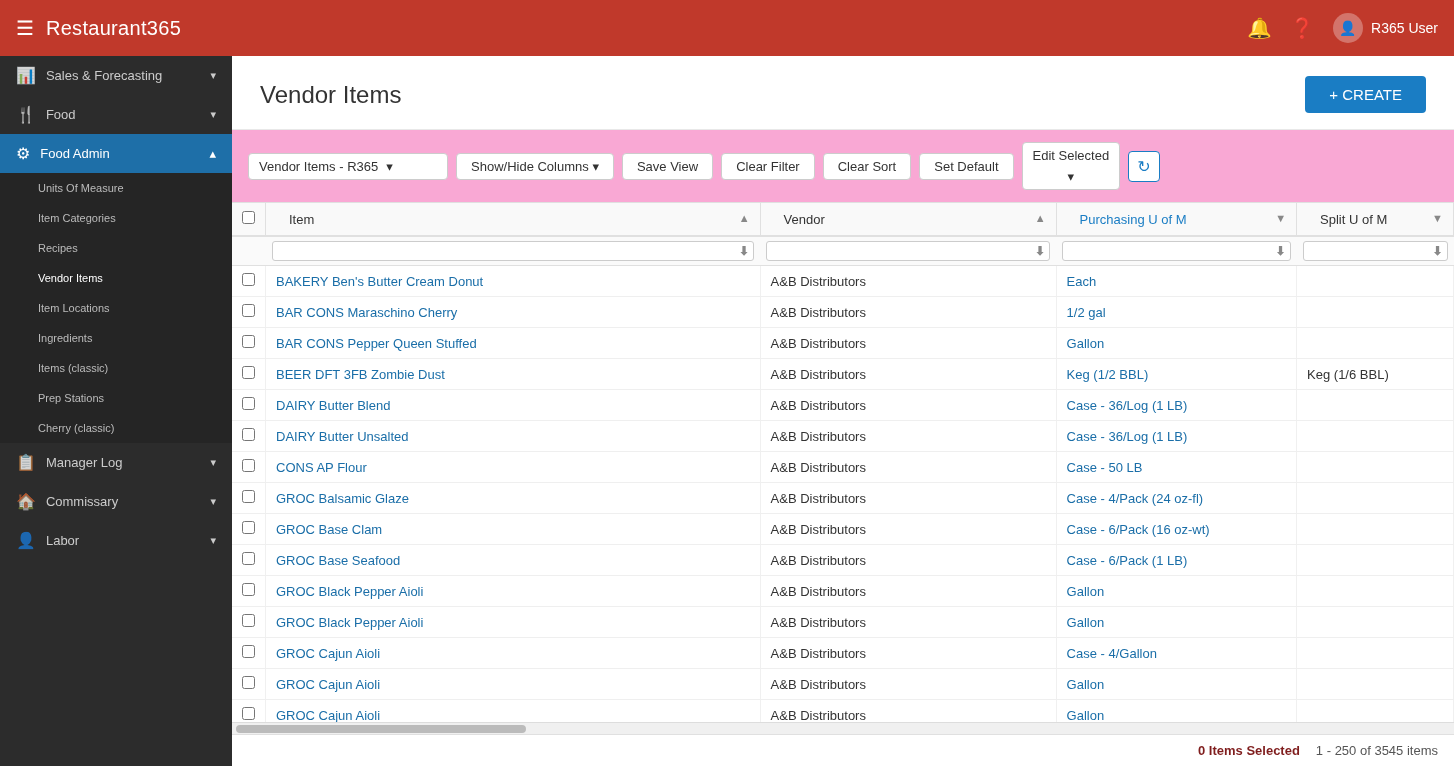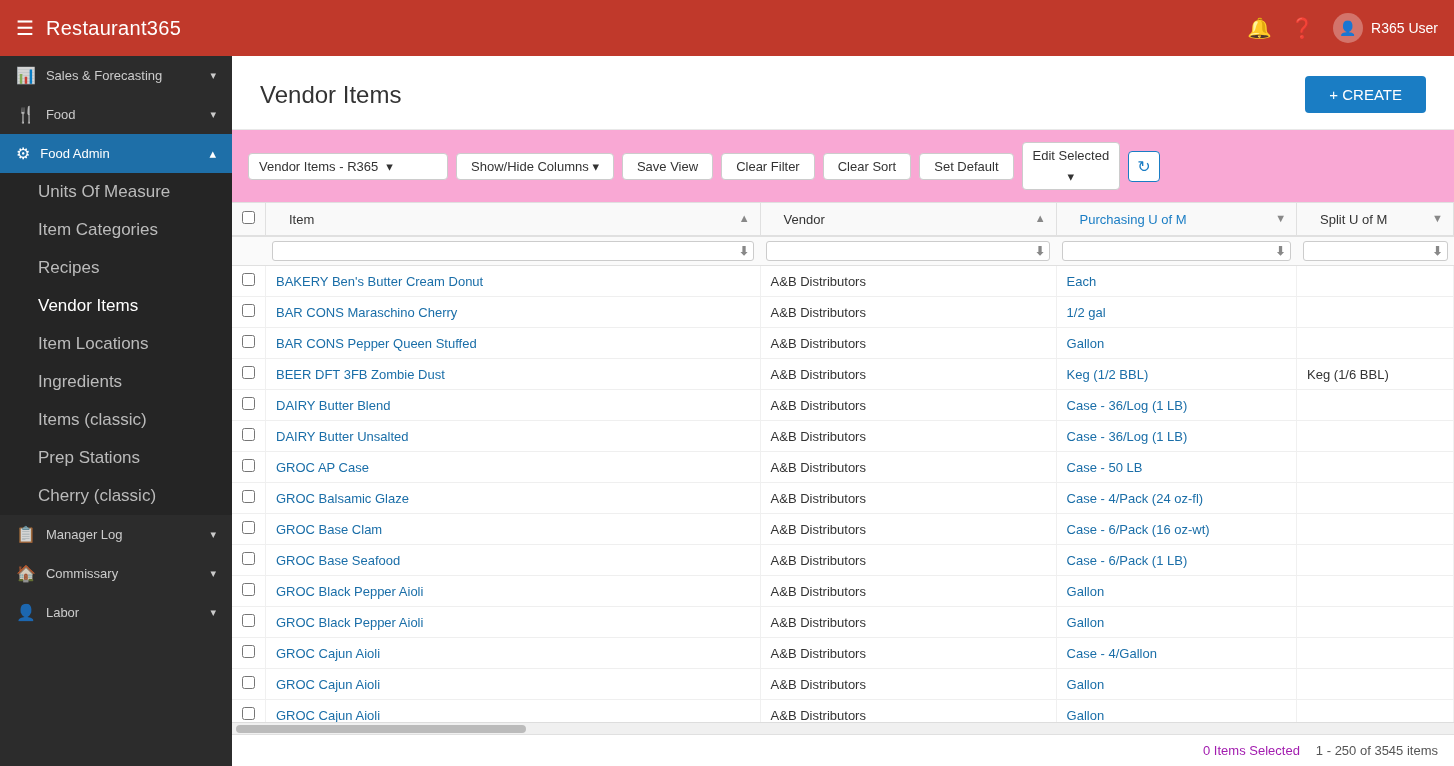--- a/index.html
+++ b/index.html
@@ -29,21 +29,21 @@
     
     .main-layout { display: flex; flex: 1; overflow: hidden; }
 
     
     .sidebar { width: 232px; background: #2c2c2c; color: #ccc; flex-shrink: 0; overflow-y: auto; display: flex; flex-direction: column; }
     .sidebar-item { display: flex; align-items: center; padding: 10px 16px; cursor: pointer; font-size: 13px; gap: 10px; }
     .sidebar-item .s-icon { font-size: 16px; opacity: 0.8; }
     .sidebar-item .s-label { flex: 1; }
     .sidebar-item .s-arrow { font-size: 11px; }
     .sidebar-group { background: #252525; }
-    .sidebar-group-item { display: flex; align-items: center; padding: 9px 24px 9px 38px; cursor: pointer; font-size: 17px; color: #bbb; gap: 8px; }
+    .sidebar-group-item { display: flex; align-items: center; padding: 9px 24px 9px 38px; cursor: pointer; font-size: 11px; color: #bbb; gap: 8px; }
     .sidebar-group-item.active { color: white; font-weight: 500; }
     .food-admin-header { display: flex; align-items: center; padding: 10px 16px; cursor: pointer; font-size: 13px; gap: 10px; background: #1e6fa8; color: white; }
     .food-admin-header .s-icon { font-size: 16px; }
     .food-admin-header .s-label { flex: 1; font-weight: 500; }
 
     
     .content { flex: 1; display: flex; flex-direction: column; overflow: hidden; background: white; }
 
     
     .page-header { padding: 20px 28px 16px; display: flex; align-items: center; justify-content: space-between; border-bottom: 1px solid #e8e8e8; background: white; }
@@ -73,21 +73,21 @@
     .filter-input { border: none; outline: none; font-size: 12px; width: 100%; background: transparent; }
     .filter-icon { color: #888; font-size: 12px; cursor: pointer; }
 
     .grid-row td { border-bottom: 1px solid #efefef; border-right: 1px solid #f0f0f0; padding: 7px 10px; font-size: 13px; color: #333; }
     .item-link { color: #1a6ea8; text-decoration: none; cursor: pointer; }
     .puom-link { color: #1a6ea8; text-decoration: none; cursor: pointer; }
     .checkbox-cell { text-align: center; }
 
     
     .grid-footer { padding: 8px 16px; background: white; border-top: 1px solid #e0e0e0; display: flex; align-items: center; justify-content: flex-end; gap: 16px; font-size: 13px; color: #555; }
-    .items-selected { color: #a21caf; font-weight: 400; }
+    .items-selected { color: #7f1d1d; font-weight: 700; }
 
     
     .scroll-track { height: 12px; background: #f0f0f0; display: flex; align-items: center; border-top: 1px solid #ddd; }
     .scroll-thumb { height: 8px; width: 290px; background: #bbb; border-radius: 4px; margin-left: 4px; }
 
     
     .grid-container::-webkit-scrollbar { width: 12px; height: 12px; }
     .grid-container::-webkit-scrollbar-track { background: #f0f0f0; }
     .grid-container::-webkit-scrollbar-thumb { background: #bbb; border-radius: 4px; }
   </style>
@@ -343,21 +343,21 @@
       <td>
         <a class="puom-link">Case - 36/Log (1 LB)</a>
       </td>
       <td></td>
     </tr>
             <tr class="grid-row">
       <td class="checkbox-cell">
         <input type="checkbox" style="">
       </td>
       <td>
-        <a class="item-link">GROC AP Case</a>
+        <a class="item-link">CONS AP Flour</a>
       </td>
       <td>A&amp;B Distributors</td>
       <td>
         <a class="puom-link">Case - 50 LB</a>
       </td>
       <td></td>
     </tr>
             <tr class="grid-row">
       <td class="checkbox-cell">
         <input type="checkbox" style="">

